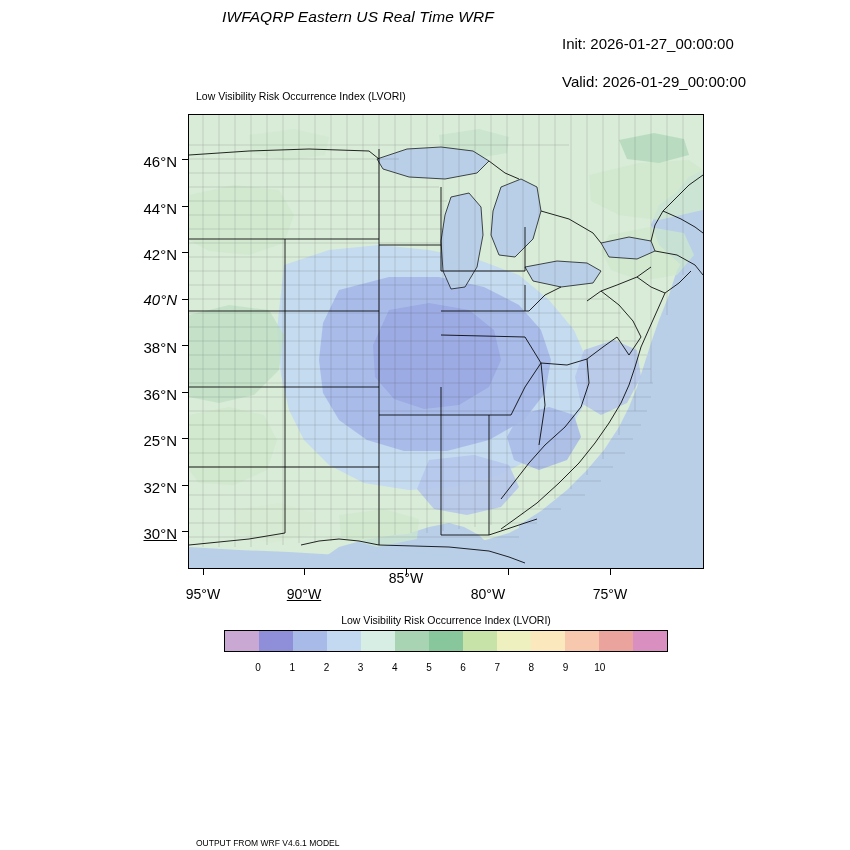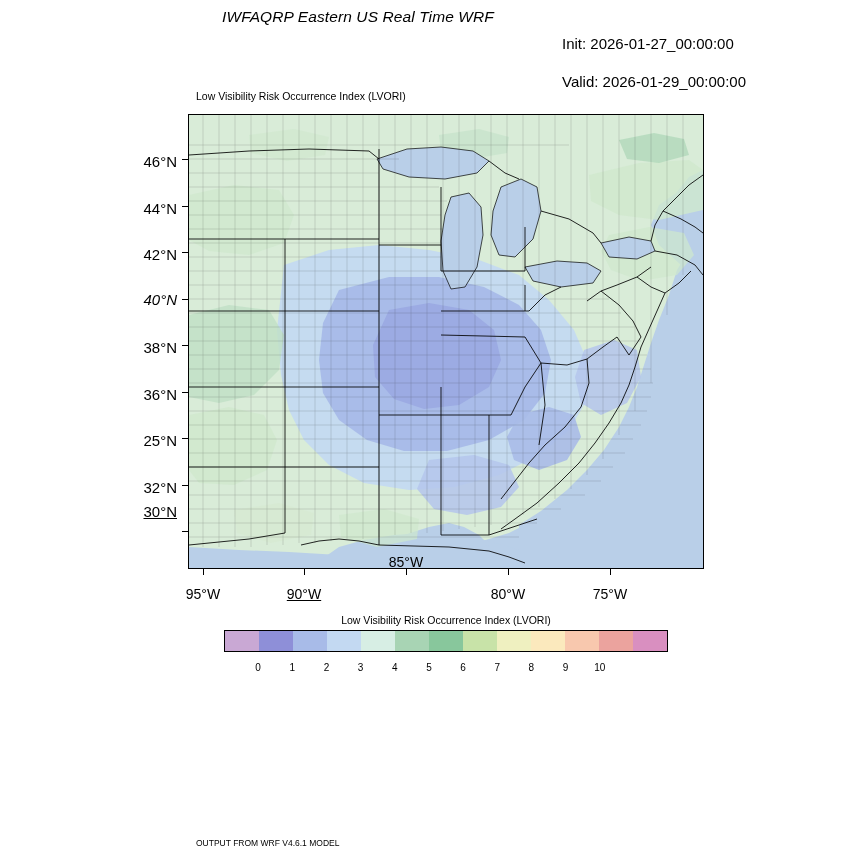--- a/index.html
+++ b/index.html
@@ -342,30 +342,30 @@
 <div class="ytick-label" style="left:133px; top:291px;font-style:italic;">40°N</div>
 <div class="tick-mark" style="left:182px; top:345px; width:6px; height:1px;"></div>
 <div class="ytick-label" style="left:133px; top:339px;">38°N</div>
 <div class="tick-mark" style="left:182px; top:392px; width:6px; height:1px;"></div>
 <div class="ytick-label" style="left:133px; top:386px;">36°N</div>
 <div class="tick-mark" style="left:182px; top:438px; width:6px; height:1px;"></div>
 <div class="ytick-label" style="left:133px; top:432px;">25°N</div>
 <div class="tick-mark" style="left:182px; top:485px; width:6px; height:1px;"></div>
 <div class="ytick-label" style="left:133px; top:479px;">32°N</div>
 <div class="tick-mark" style="left:182px; top:531px; width:6px; height:1px;"></div>
-<div class="ytick-label" style="left:133px; top:503px;text-decoration:underline;">30°N</div>
+<div class="ytick-label" style="left:133px; top:525px;text-decoration:underline;">30°N</div>
 
 <div class="tick-mark" style="left:203px; top:569px; width:1px; height:6px;"></div>
 <div class="xtick-label" style="left:181px; top:586px;">95°W</div>
 <div class="tick-mark" style="left:304px; top:569px; width:1px; height:6px;"></div>
 <div class="xtick-label" style="left:282px; top:586px;text-decoration:underline;">90°W</div>
 <div class="tick-mark" style="left:406px; top:569px; width:1px; height:6px;"></div>
-<div class="xtick-label" style="left:384px; top:554px;text-align:center;">85°W</div>
+<div class="xtick-label" style="left:384px; top:570px;text-align:center;">85°W</div>
 <div class="tick-mark" style="left:508px; top:569px; width:1px; height:6px;"></div>
-<div class="xtick-label" style="left:486px; top:586px;">80°W</div>
+<div class="xtick-label" style="left:466px; top:586px;">80°W</div>
 <div class="tick-mark" style="left:610px; top:569px; width:1px; height:6px;"></div>
 <div class="xtick-label" style="left:588px; top:586px;">75°W</div>
 
 <div class="cbar-title">Low Visibility Risk Occurrence Index  (LVORI)</div>
 <div id="colorbar">
     <div class="swatch" style="background: rgb(201, 168, 212);"></div>
     <div class="swatch" style="background: rgb(142, 143, 216);"></div>
     <div class="swatch" style="background: rgb(168, 187, 232);"></div>
     <div class="swatch" style="background: rgb(195, 217, 242);"></div>
     <div class="swatch" style="background: rgb(215, 238, 228);"></div>

